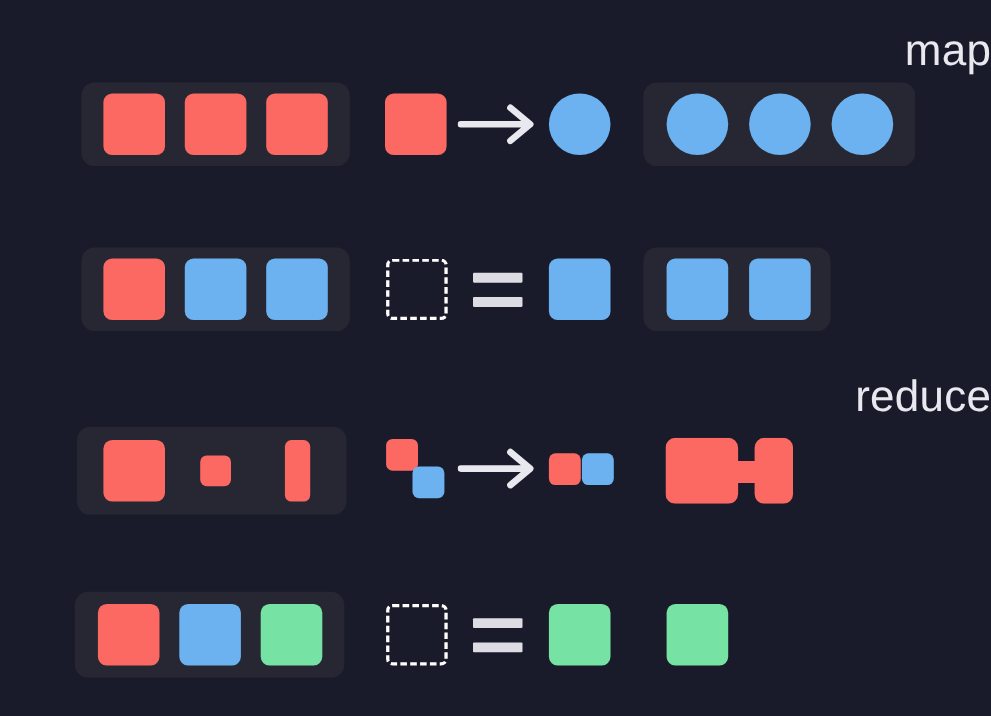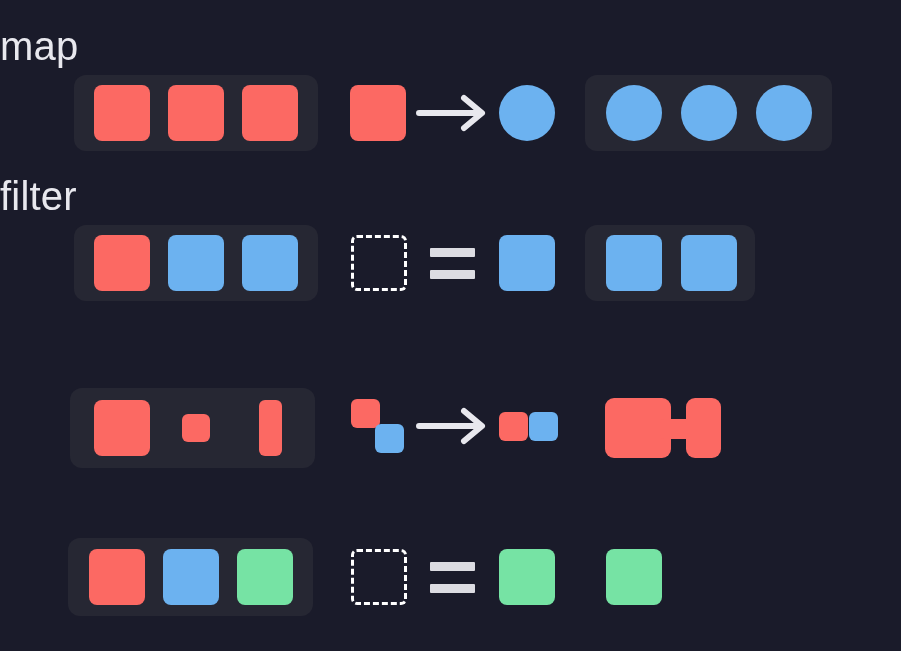--- a/index.html
+++ b/index.html
@@ -18,21 +18,21 @@
     position: relative;
     width: 901px;
     height: 651px;
   }
 
   
   .row-label {
     position: absolute;
     left: 0;
     width: 901px;
-    text-align: left;
+    text-align: right;
     color: #e8e8ee;
     font-size: 40px;
     font-weight: 400;
     letter-spacing: 0.2px;
     line-height: 1;
   }
 
   
   .panel {
     position: absolute;
@@ -105,38 +105,38 @@
       <path d="M3 19 H64 M48 4 L66 19 L48 34" stroke="#e8e8ee" stroke-width="6" stroke-linecap="round" stroke-linejoin="round"></path>
     </svg>
   </div>
   <div class="shape circle blue" style="left:499px; top:85px; width:56px; height:56px;"></div>
 
   <div class="panel" style="left:585px; top:75px; width:247px; height:76px;"></div>
   <div class="shape circle blue" style="left:606px; top:85px; width:56px; height:56px;"></div>
   <div class="shape circle blue" style="left:681px; top:85px; width:56px; height:56px;"></div>
   <div class="shape circle blue" style="left:756px; top:85px; width:56px; height:56px;"></div>
 
-  <div class="row-label" style="top:176px;">filter</div>
 
   <div class="panel" style="left:74px; top:225px; width:244px; height:76px;"></div>
   <div class="shape sq red" style="left:94px; top:235px; width:56px; height:56px;"></div>
   <div class="shape sq blue" style="left:168px; top:235px; width:56px; height:56px;"></div>
   <div class="shape sq blue" style="left:242px; top:235px; width:56px; height:56px;"></div>
 
   <div class="dashed-sq" style="left:351px; top:235px; width:56px; height:56px;"></div>
   <div class="equals" style="left:430px; top:248px; width:45px; height:31px;">
     <div class="bar top"></div>
     <div class="bar bottom"></div>
   </div>
   <div class="shape sq blue" style="left:499px; top:235px; width:56px; height:56px;"></div>
 
   <div class="panel" style="left:585px; top:225px; width:170px; height:76px;"></div>
   <div class="shape sq blue" style="left:606px; top:235px; width:56px; height:56px;"></div>
   <div class="shape sq blue" style="left:681px; top:235px; width:56px; height:56px;"></div>
 
+  <div class="row-label" style="top:341px;">reduce</div>
 
   <div class="panel" style="left:70px; top:388px; width:245px; height:80px;"></div>
   <div class="shape sq red" style="left:94px; top:400px; width:56px; height:56px;"></div>
   <div class="shape sq-sm red" style="left:182px; top:414px; width:28px; height:28px;"></div>
   <div class="shape sq-sm red" style="left:259px; top:400px; width:23px; height:56px;"></div>
 
   <div class="shape sq-sm red" style="left:351px; top:399px; width:29px; height:29px;"></div>
   <div class="shape sq-sm blue" style="left:375px; top:424px; width:29px; height:29px;"></div>
   <div class="arrow" style="left:416px; top:407px; width:74px; height:38px;">
     <svg width="74" height="38" viewBox="0 0 74 38" fill="none" xmlns="http://www.w3.org/2000/svg">

